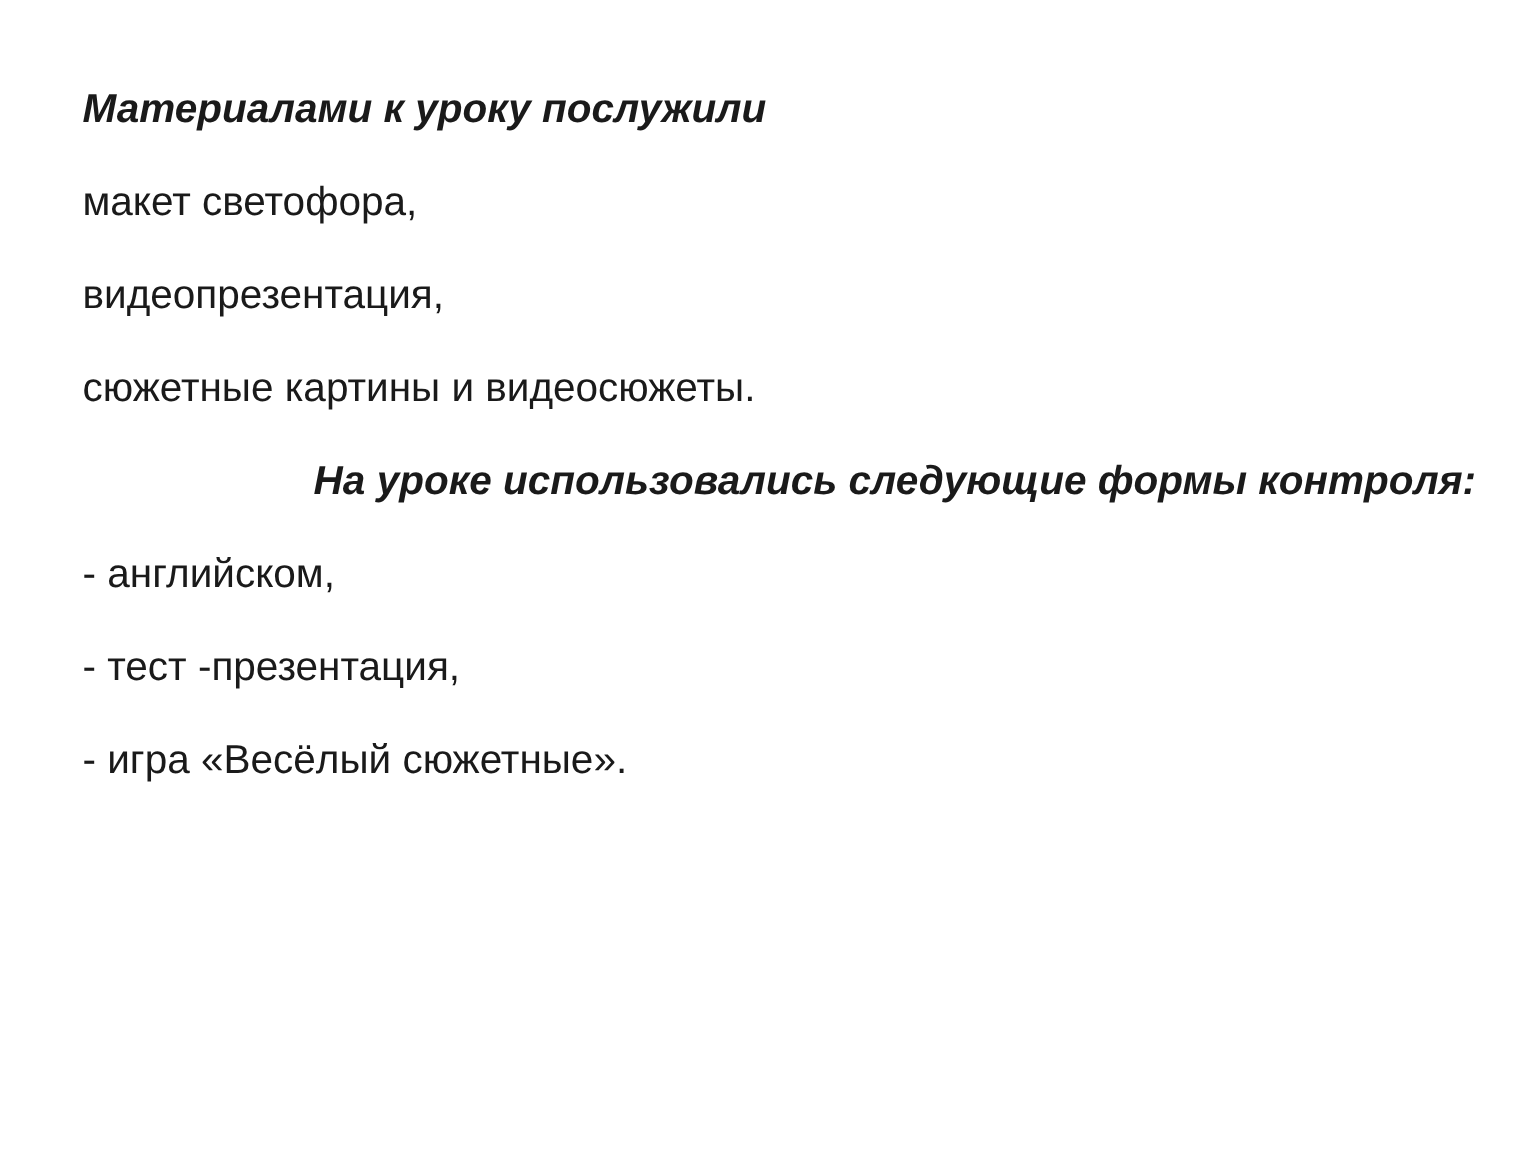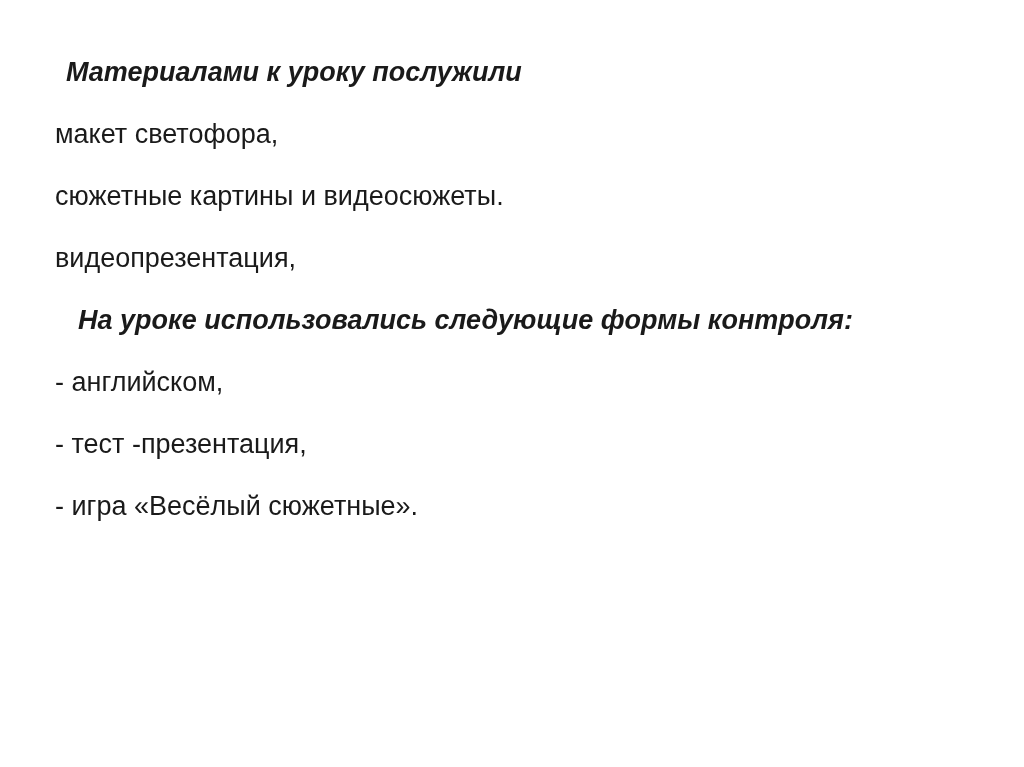--- a/index.html
+++ b/index.html
@@ -20,31 +20,31 @@
   .line {
     font-size: 27px;
     line-height: 1.15;
     margin-bottom: 31px;
     color: #1a1a1a;
     white-space: nowrap;
   }
   .line.heading {
     font-weight: bold;
     font-style: italic;
-    margin-left: 11px;
   }
   .line.indented {
     padding-left: 12px;
+    text-align: right;
   }
 </style>
 </head>
 <body>
 
 <div class="slide">
   <div class="line heading">Материалами к уроку послужили</div>
   <div class="line">макет светофора,</div>
+  <div class="line">видеопрезентация,</div>
   <div class="line">сюжетные картины и видеосюжеты.</div>
-  <div class="line">видеопрезентация,</div>
   <div class="line heading indented">На уроке использовались следующие формы контроля:</div>
   <div class="line">- английском,</div>
   <div class="line">- тест -презентация,</div>
   <div class="line">- игра «Весёлый сюжетные».</div>
 </div>
 
 </body></html>

